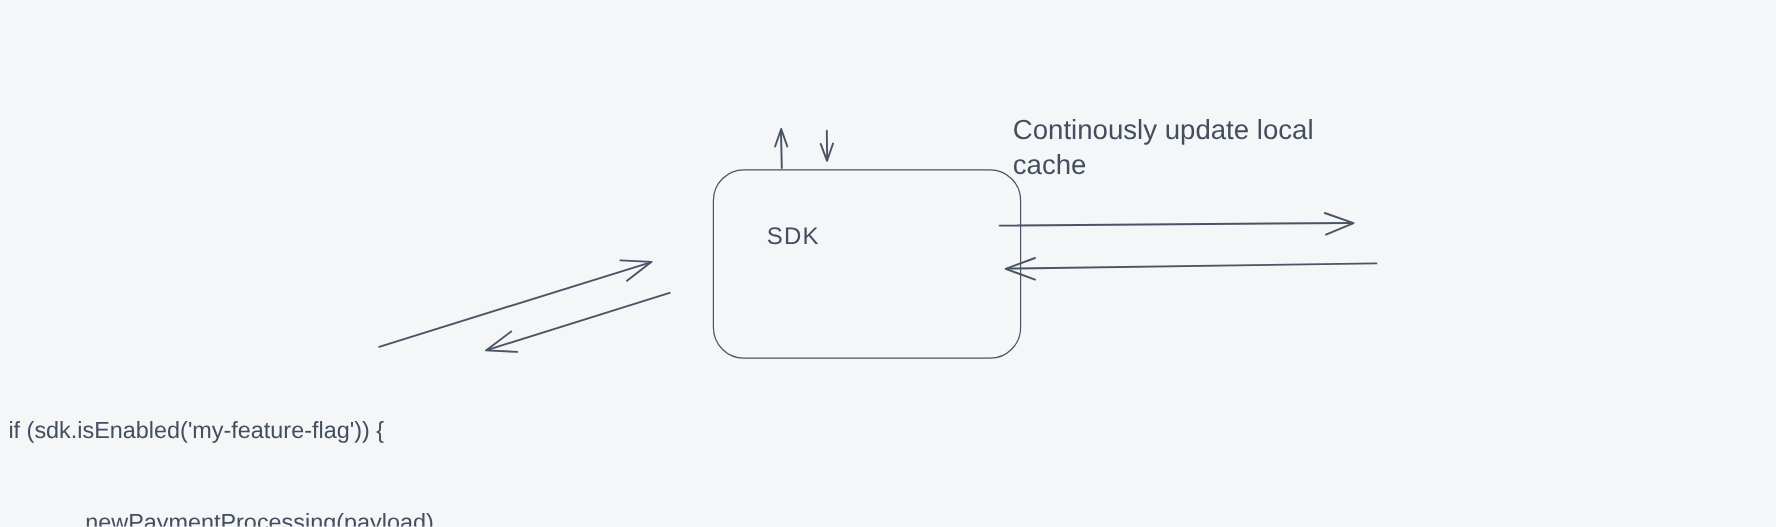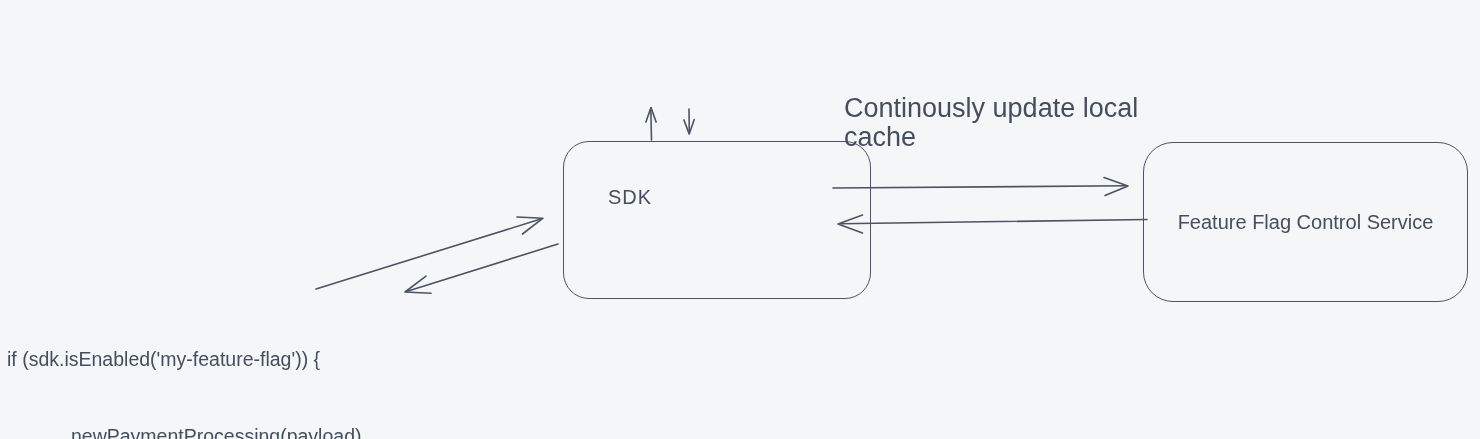--- a/index.html
+++ b/index.html
@@ -30,21 +30,21 @@
   }
   .cache-box {
     left: 563px; top: 8px; width: 259px; height: 95px;
     border-radius: 17px;
   }
   .cache-box .node-label {
     padding: 4px 0 0 21px;
     line-height: 28.5px;
   }
   .sdk-box {
-    left: 563px; top: 141px; width: 308px; height: 158px;
+    left: 594px; top: 141px; width: 257px; height: 158px;
     border-radius: 26px;
   }
   .sdk-box .node-label {
     position: absolute;
     left: 44px; top: 42px;
     line-height: 26px;
     letter-spacing: 1px;
   }
   .service-box {
     left: 1143px; top: 142px; width: 325px; height: 160px;
@@ -52,21 +52,21 @@
   }
   .service-box .node-label {
     position: absolute;
     left: 0; right: 0; top: 66px;
     text-align: center;
     line-height: 26px;
   }
   .annotation {
     position: absolute;
     left: 844px; top: 94px;
-    font-size: 27px;
+    font-size: 23px;
     line-height: 29px;
     white-space: pre-line;
   }
   .code-block {
     position: absolute;
     left: 7px; top: 296px;
     font-size: 19.5px;
     line-height: 25.6px;
     white-space: pre;
   }
@@ -88,23 +88,20 @@
 </head>
 <body>
 
 <div class="canvas">
 
 
   <div class="node sdk-box">
     <div class="node-label">SDK</div>
   </div>
 
-  <div class="node service-box">
-    <div class="node-label">Feature Flag Control Service</div>
-  </div>
 
   <div class="annotation">Continously update local
 cache</div>
 
   <div class="code-block">
     <div class="code-line">if (sdk.isEnabled('my-feature-flag')) {</div>
     <div class="code-line indent">newPaymentProcessing(payload)</div>
     
     
     

